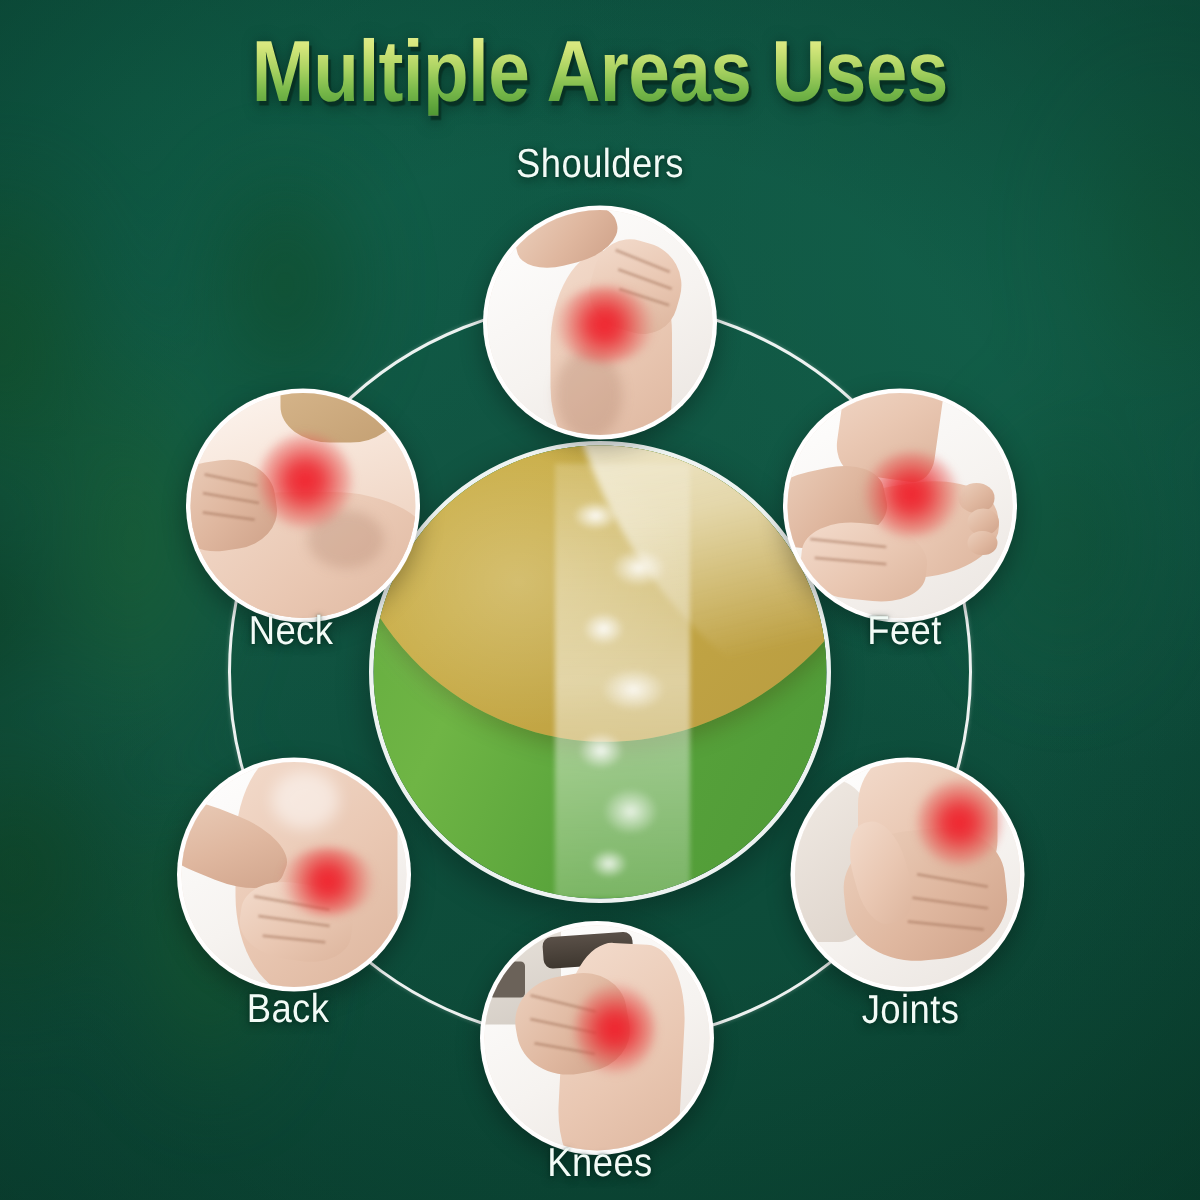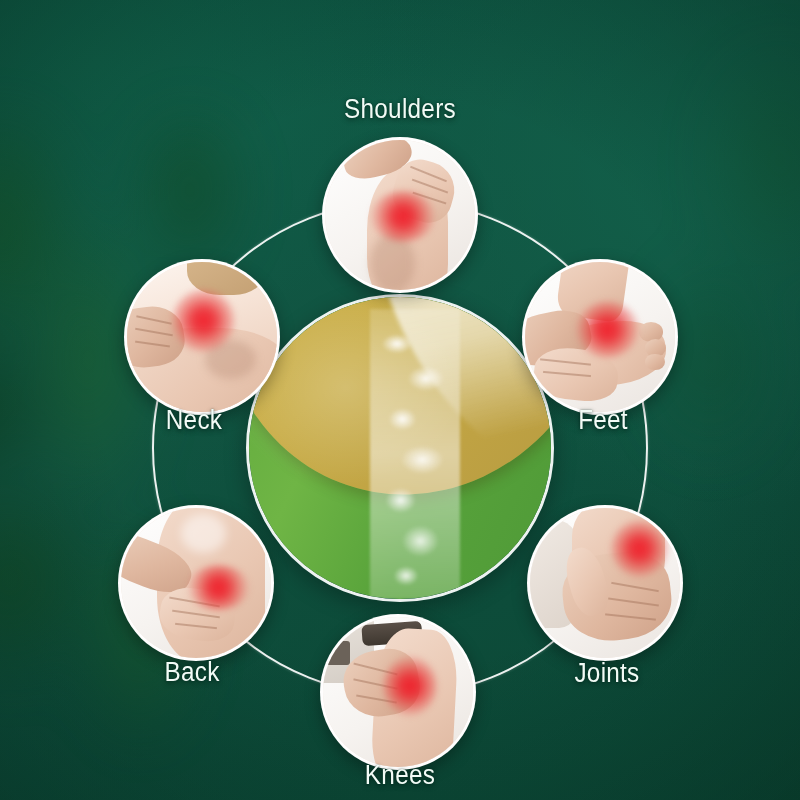--- a/index.html
+++ b/index.html
@@ -195,20 +195,23 @@
 </head>
 <body>
 
 <div id="stage">
 
   <div class="bg-base"></div>
   <div class="bg-leaves"></div>
   <div class="bg-leaves-r"></div>
   <div class="bg-vig"></div>
 
+  <div class="title-wrap">
+    <h1 class="title">Multiple Areas Uses</h1>
+  </div>
 
   <div class="ring"></div>
 
   <div class="center-circle">
     <div class="photo">
       <div class="gel-green"></div>
       <div class="gel-gold"></div>
       <div class="gel-gold-edge"></div>
       <div class="gel-foam"></div>
       <div class="gel-sheen"></div>

